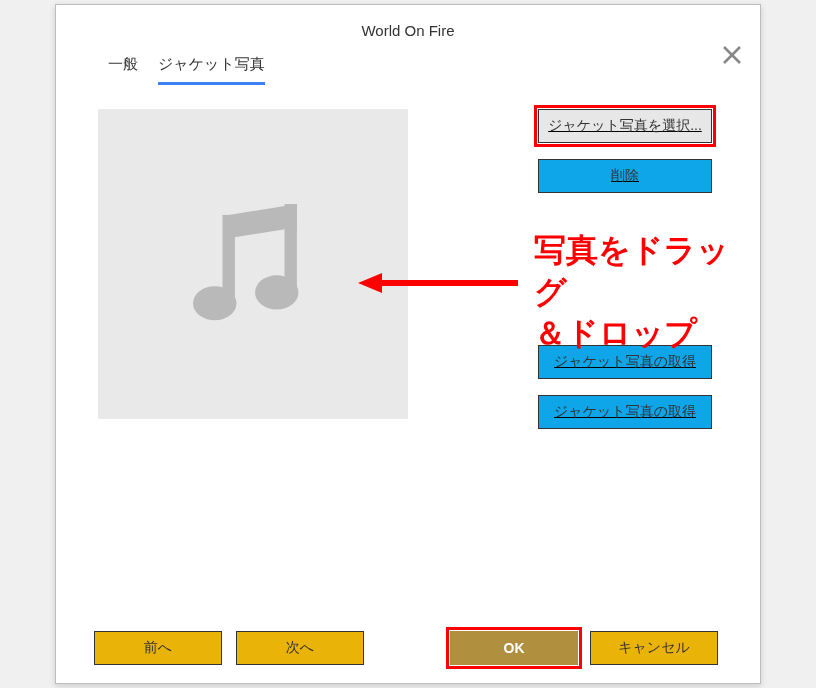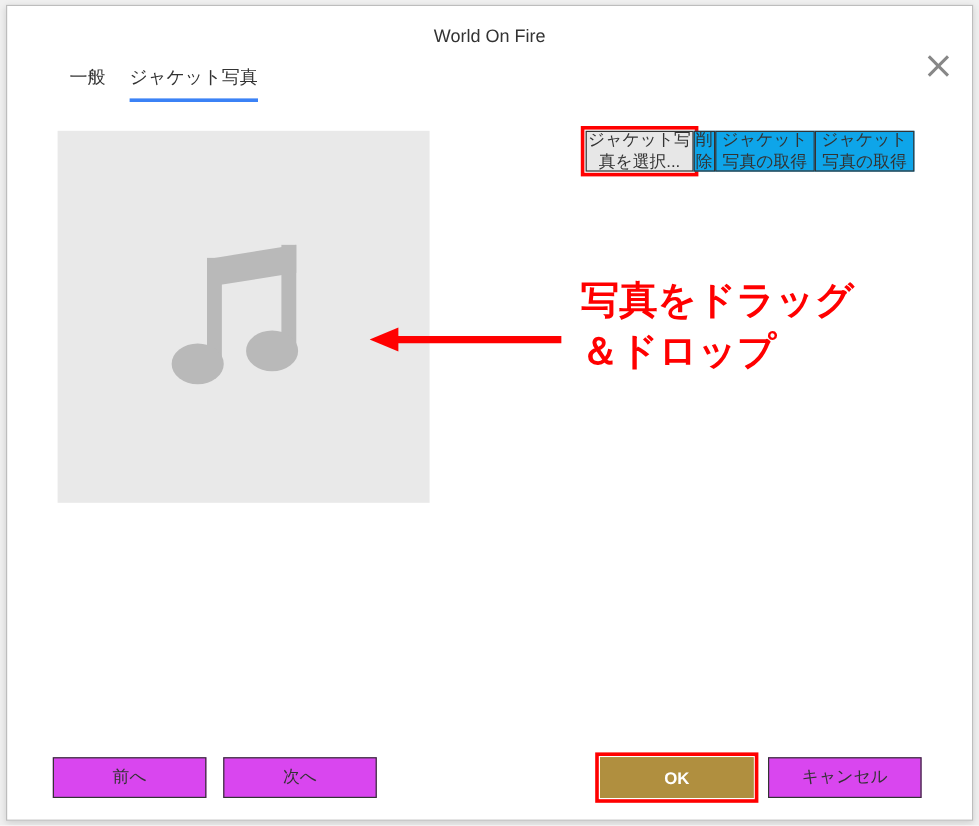--- a/index.html
+++ b/index.html
@@ -11,21 +11,21 @@
       font-family: "Meiryo UI", "Yu Gothic UI", "Segoe UI", sans-serif;
       background: #f0f0f0;
       display: flex;
       justify-content: center;
       align-items: flex-start;
       width: 816px;
       height: 688px;
       position: relative;
     }
     .dialog {
-      width: 806px;
+      width: 706px;
       height: 680px;
       background: #ffffff;
       border: 1px solid #bdbdbd;
       box-shadow: 0 2px 6px rgba(0,0,0,0.15);
       position: relative;
       margin-top: 4px;
     }
     .dialog-header {
       display: flex;
       align-items: center;
@@ -82,22 +82,23 @@
       justify-content: center;
       flex-shrink: 0;
     }
     .image-area svg {
       width: 155px;
       height: 155px;
     }
     .button-column {
       flex: 1;
       display: flex;
-      flex-direction: row;
+      flex-direction: column;
       padding-left: 110px;
+      text-decoration: underline;
     }
     .action-btn {
       height: 34px;
       border: 1px solid #333;
       background: #0ea5e9;
       font-size: 14px;
       color: #333;
       cursor: pointer;
       display: flex;
       align-items: center;
@@ -126,21 +127,21 @@
     }
     .footer-right {
       margin-left: auto;
       display: flex;
       gap: 12px;
     }
     .footer-btn {
       width: 128px;
       height: 34px;
       border: 1px solid #333;
-      background: #d946ef;
+      background: #eab308;
       font-size: 14px;
       color: #333;
       cursor: pointer;
       font-family: inherit;
       display: flex;
       align-items: center;
       justify-content: center;
     }
     .footer-btn.primary {
       background: #b08f3f;

